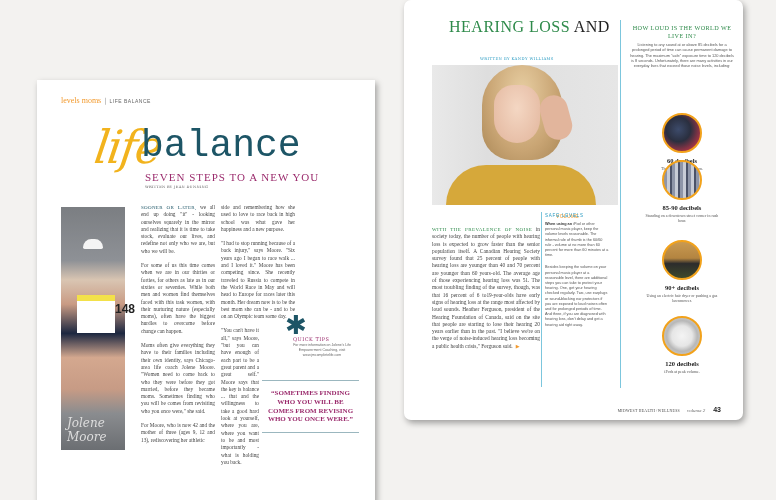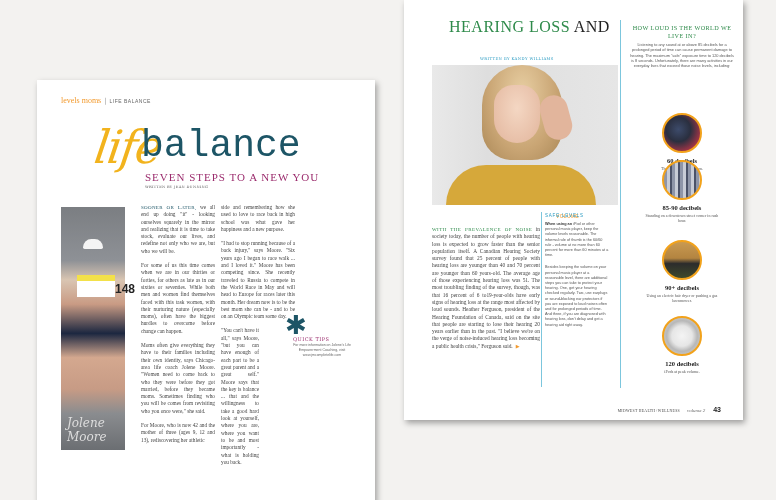--- a/index.html
+++ b/index.html
@@ -1,32 +1,32 @@
 <!DOCTYPE html>
 <html><head>
 <meta charset="utf-8">
 <style>
   * { box-sizing: border-box; margin: 0; padding: 0; }
   body { width: 776px; height: 500px; background: #f3f2f0; position: relative; overflow: hidden; font-family: "DejaVu Serif", serif; }
   .page { position: absolute; background: #fff; box-shadow: 2px 3px 6px rgba(0,0,0,0.35); overflow: hidden; }
   #left-page { left: 37px; top: 80px; width: 338px; height: 440px; }
-  #right-page { left: 404px; top: 0; width: 339px; height: 420px; }
+  #right-page { left: 404px; top: 0; width: 339px; height: 420px; border-radius: 7px; }
 
   
   .section-label { position: absolute; left: 24px; top: 16px; font-size: 7px; white-space: nowrap; }
   .section-label .sec { color: #f29a2e; font-family: "Liberation Serif", serif; font-size: 8px; }
   .section-label .sep { color: #999; margin: 0 3px; }
   .section-label .sub { color: #666; font-family: "Liberation Sans", sans-serif; font-size: 5px; letter-spacing: 0.5px; }
   .title-life { position: absolute; left: 58px; top: 40px; font-family: "DejaVu Serif", serif; font-style: italic; font-size: 46px; color: #f2b31d; letter-spacing: -2px; transform: skewX(-8deg); }
   .title-balance { position: absolute; left: 104px; top: 44px; font-family: Liberation Mono, monospace; font-size: 38px; color: #1d5566; }
   .subtitle { position: absolute; left: 108px; top: 91px; font-family: Liberation Serif, serif; font-size: 11px; color: #9b2c6d; letter-spacing: 1px; white-space: nowrap; }
   .byline { position: absolute; left: 108px; top: 105px; font-size: 3.6px; color: #555; letter-spacing: 0.3px; }
   .runner-photo { position: absolute; left: 24px; top: 127px; width: 64px; height: 243px;
     background: linear-gradient(180deg, #7b7e82 0%, #8e9196 22%, #d9c5b2 30%, #c99b84 40%, #1c2740 52%, #d4a88f 62%, #c79b85 75%, #8a8c8f 85%, #6b6e72 100%); }
-  .runner-photo .bib { position: absolute; left: 16px; top: 68px; width: 30px; height: 22px; background: #fff; border-top: 6px solid #f3e14a; font-family: "Liberation Sans", sans-serif; font-size: 12px; font-weight: bold; color: #222; text-align: center; line-height: 16px; padding-left: 38px; }
+  .runner-photo .bib { position: absolute; left: 16px; top: 88px; width: 30px; height: 38px; background: #fff; border-top: 6px solid #f3e14a; font-family: "Liberation Sans", sans-serif; font-size: 12px; font-weight: bold; color: #222; text-align: center; line-height: 16px; padding-left: 38px; }
   .runner-photo .cap { position: absolute; left: 22px; top: 32px; width: 20px; height: 10px; background: #f4f4f4; border-radius: 10px 10px 2px 2px; }
   .runner-photo .caption { position: absolute; left: 6px; bottom: 6px; font-family: "DejaVu Serif", serif; font-style: italic; font-size: 12px; color: #ddd; }
   .col { position: absolute; font-family: "Liberation Serif", serif; font-size: 5.3px; line-height: 7.3px; color: #444; text-align: justify; }
   .col p { margin-bottom: 7px; }
   .col .lead { color: #1d5566; font-size: 5px; letter-spacing: 0.3px; }
   #left-col1 { left: 104px; top: 124px; width: 74px; }
   #left-col2 { left: 184px; top: 124px; width: 74px; }
   .asterisk { position: absolute; left: 248px; top: 232px; font-size: 26px; color: #1d5566; font-family: "DejaVu Sans", sans-serif; line-height: 26px; font-weight: bold; }
   .quick-title { position: absolute; left: 256px; top: 256px; font-size: 5px; color: #9b2c6d; letter-spacing: 0.5px; white-space: nowrap; }
   .quick-body { position: absolute; left: 250px; top: 263px; width: 70px; font-family: "Liberation Sans", sans-serif; font-size: 3.5px; line-height: 5px; color: #666; text-align: center; }
@@ -96,20 +96,21 @@
   <div class="col" id="left-col2">
     <p>side and remembering how she used to love to race back in high school was what gave her happiness and a new purpose.</p>
     <p>"I had to stop running because of a back injury," says Moore. "Six years ago I began to race walk ... and I loved it." Moore has been competing since. She recently traveled to Russia to compete in the World Race in May and will head to Europe for races later this month. Her dream now is to be the best mom she can be - and to be on an Olympic team some day.</p>
     <p style="width:38px">"You can't have it all," says Moore, "but you can have enough of each part to be a great parent and a great self." Moore says that the key is balance ... that and the willingness to take a good hard look at yourself, where you are, where you want to be and most importantly - what is holding you back.</p>
   </div>
 
   <div class="asterisk">✱</div>
   <div class="quick-title">QUICK TIPS</div>
   <div class="quick-body">For more information on Jolene's Life Empowerment Coaching, visit www.jmcompletelife.com</div>
 
+  <div class="pull-quote">“SOMETIMES FINDING WHO YOU WILL BE COMES FROM REVISING WHO YOU ONCE WERE.”</div>
 </div>
 
 <div class="page" id="right-page">
   <div class="r-title1">
     <span class="g">HEARING LOSS</span><span class="k"> AND</span>
   </div>
   <div class="r-byline">WRITTEN BY KANDY WILLIAMS</div>
 
   <div class="woman-photo">
     <div class="shirt"></div>

